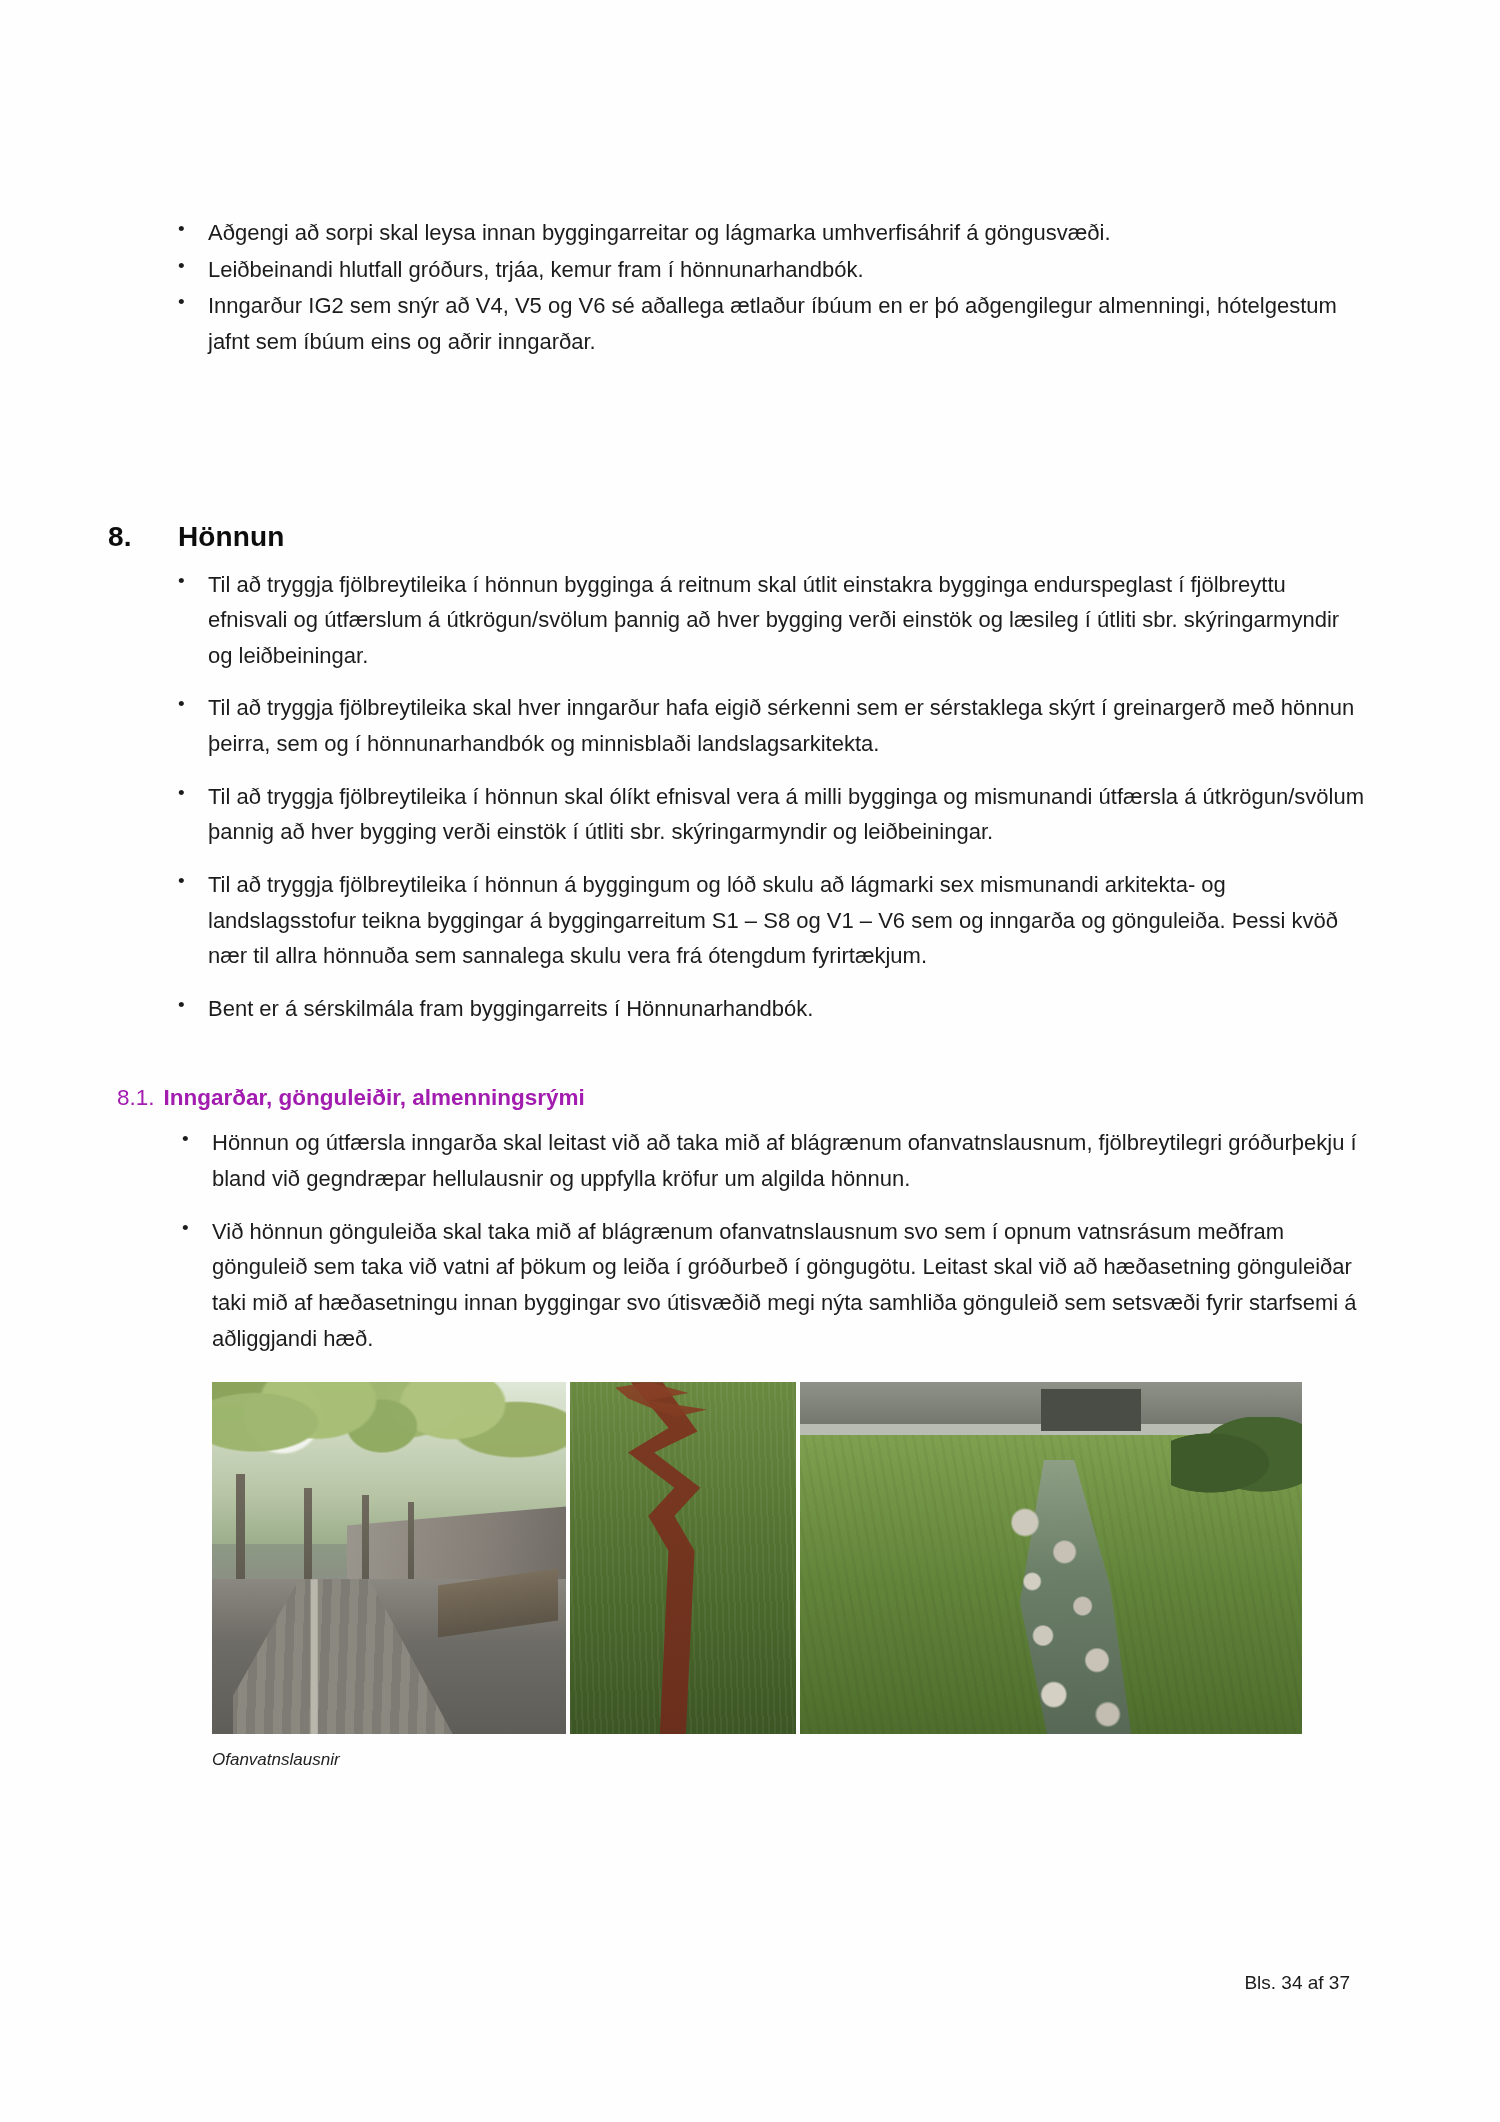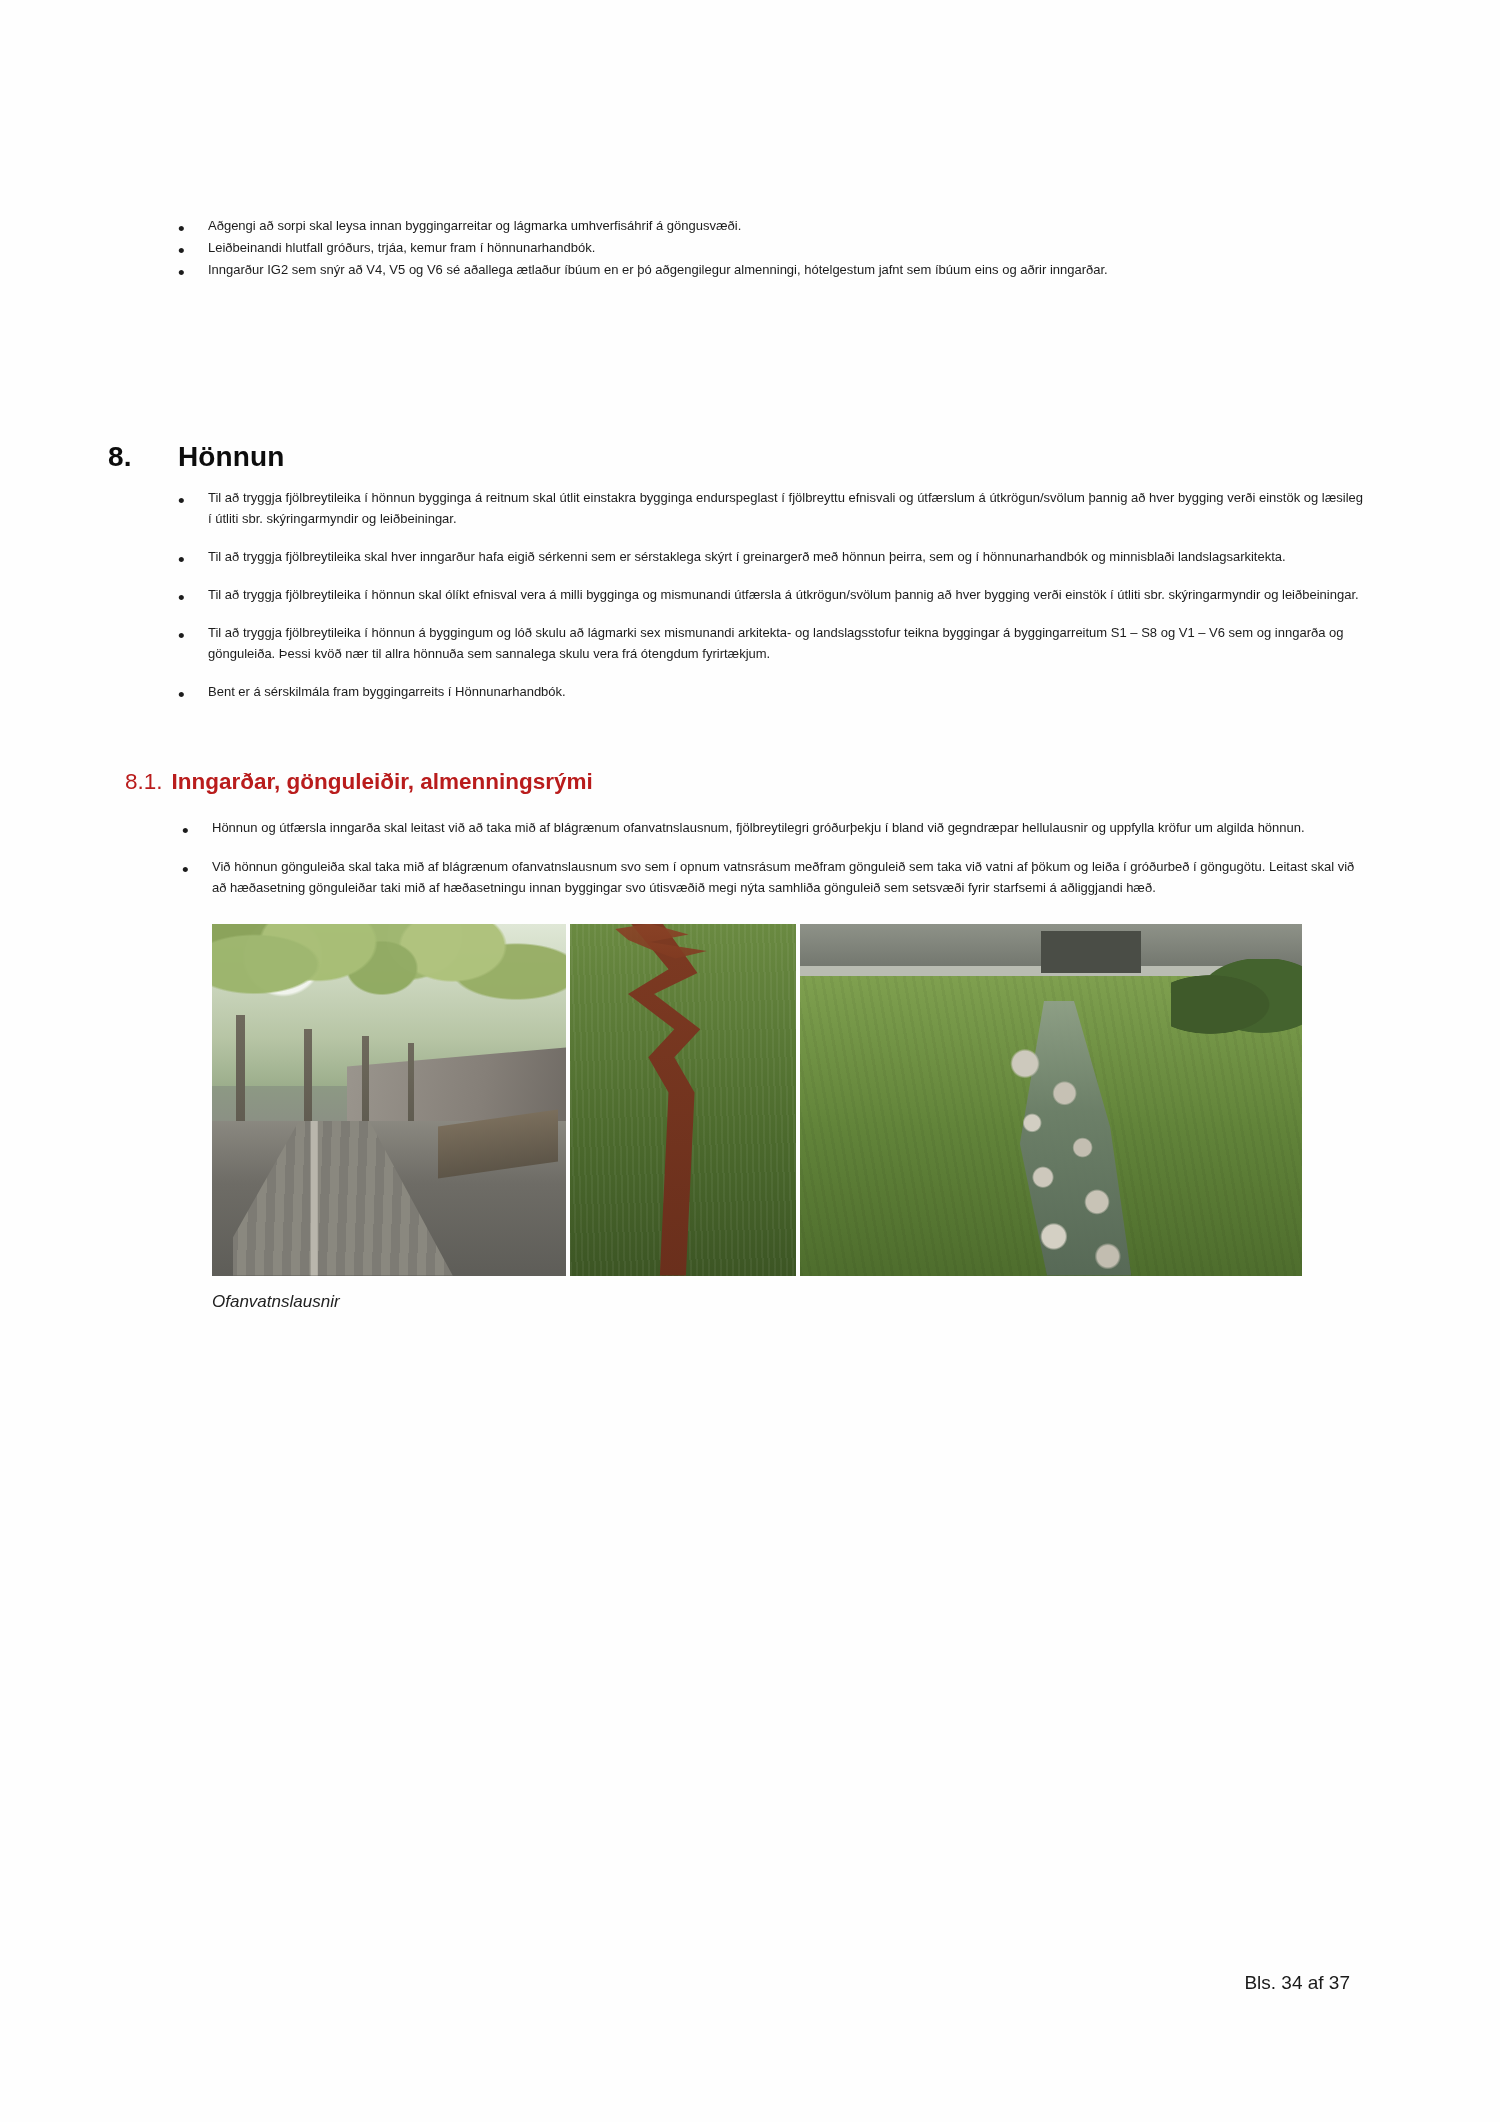--- a/index.html
+++ b/index.html
@@ -31,21 +31,21 @@
 
   
   ul.bullets {
     list-style: none;
     margin: 0;
     padding: 0;
   }
   ul.bullets > li {
     position: relative;
     padding-left: 58px;
-    font-size: 13px;
+    font-size: 22px;
     line-height: 1.62;
     color: #1c1c1c;
     margin-bottom: 2px;
   }
   ul.bullets > li::before {
     content: "\2022";
     position: absolute;
     left: 28px;
     top: -1px;
     font-size: 19px;
@@ -75,23 +75,23 @@
     letter-spacing: 0.1px;
   }
   .h1 .num {
     width: 70px;
     flex: 0 0 70px;
     margin-left: -42px;
   }
   .h2 {
     display: flex;
     align-items: baseline;
-    margin: 8px;
+    margin: 0;
     font-size: 22.5px;
-    color: #b91c1c;
+    color: #a21caf;
   }
   .h2 .num {
     font-weight: normal;
     margin-right: 9px;
     margin-left: -33px;
   }
   .h2 .txt {
     font-weight: bold;
   }
 

